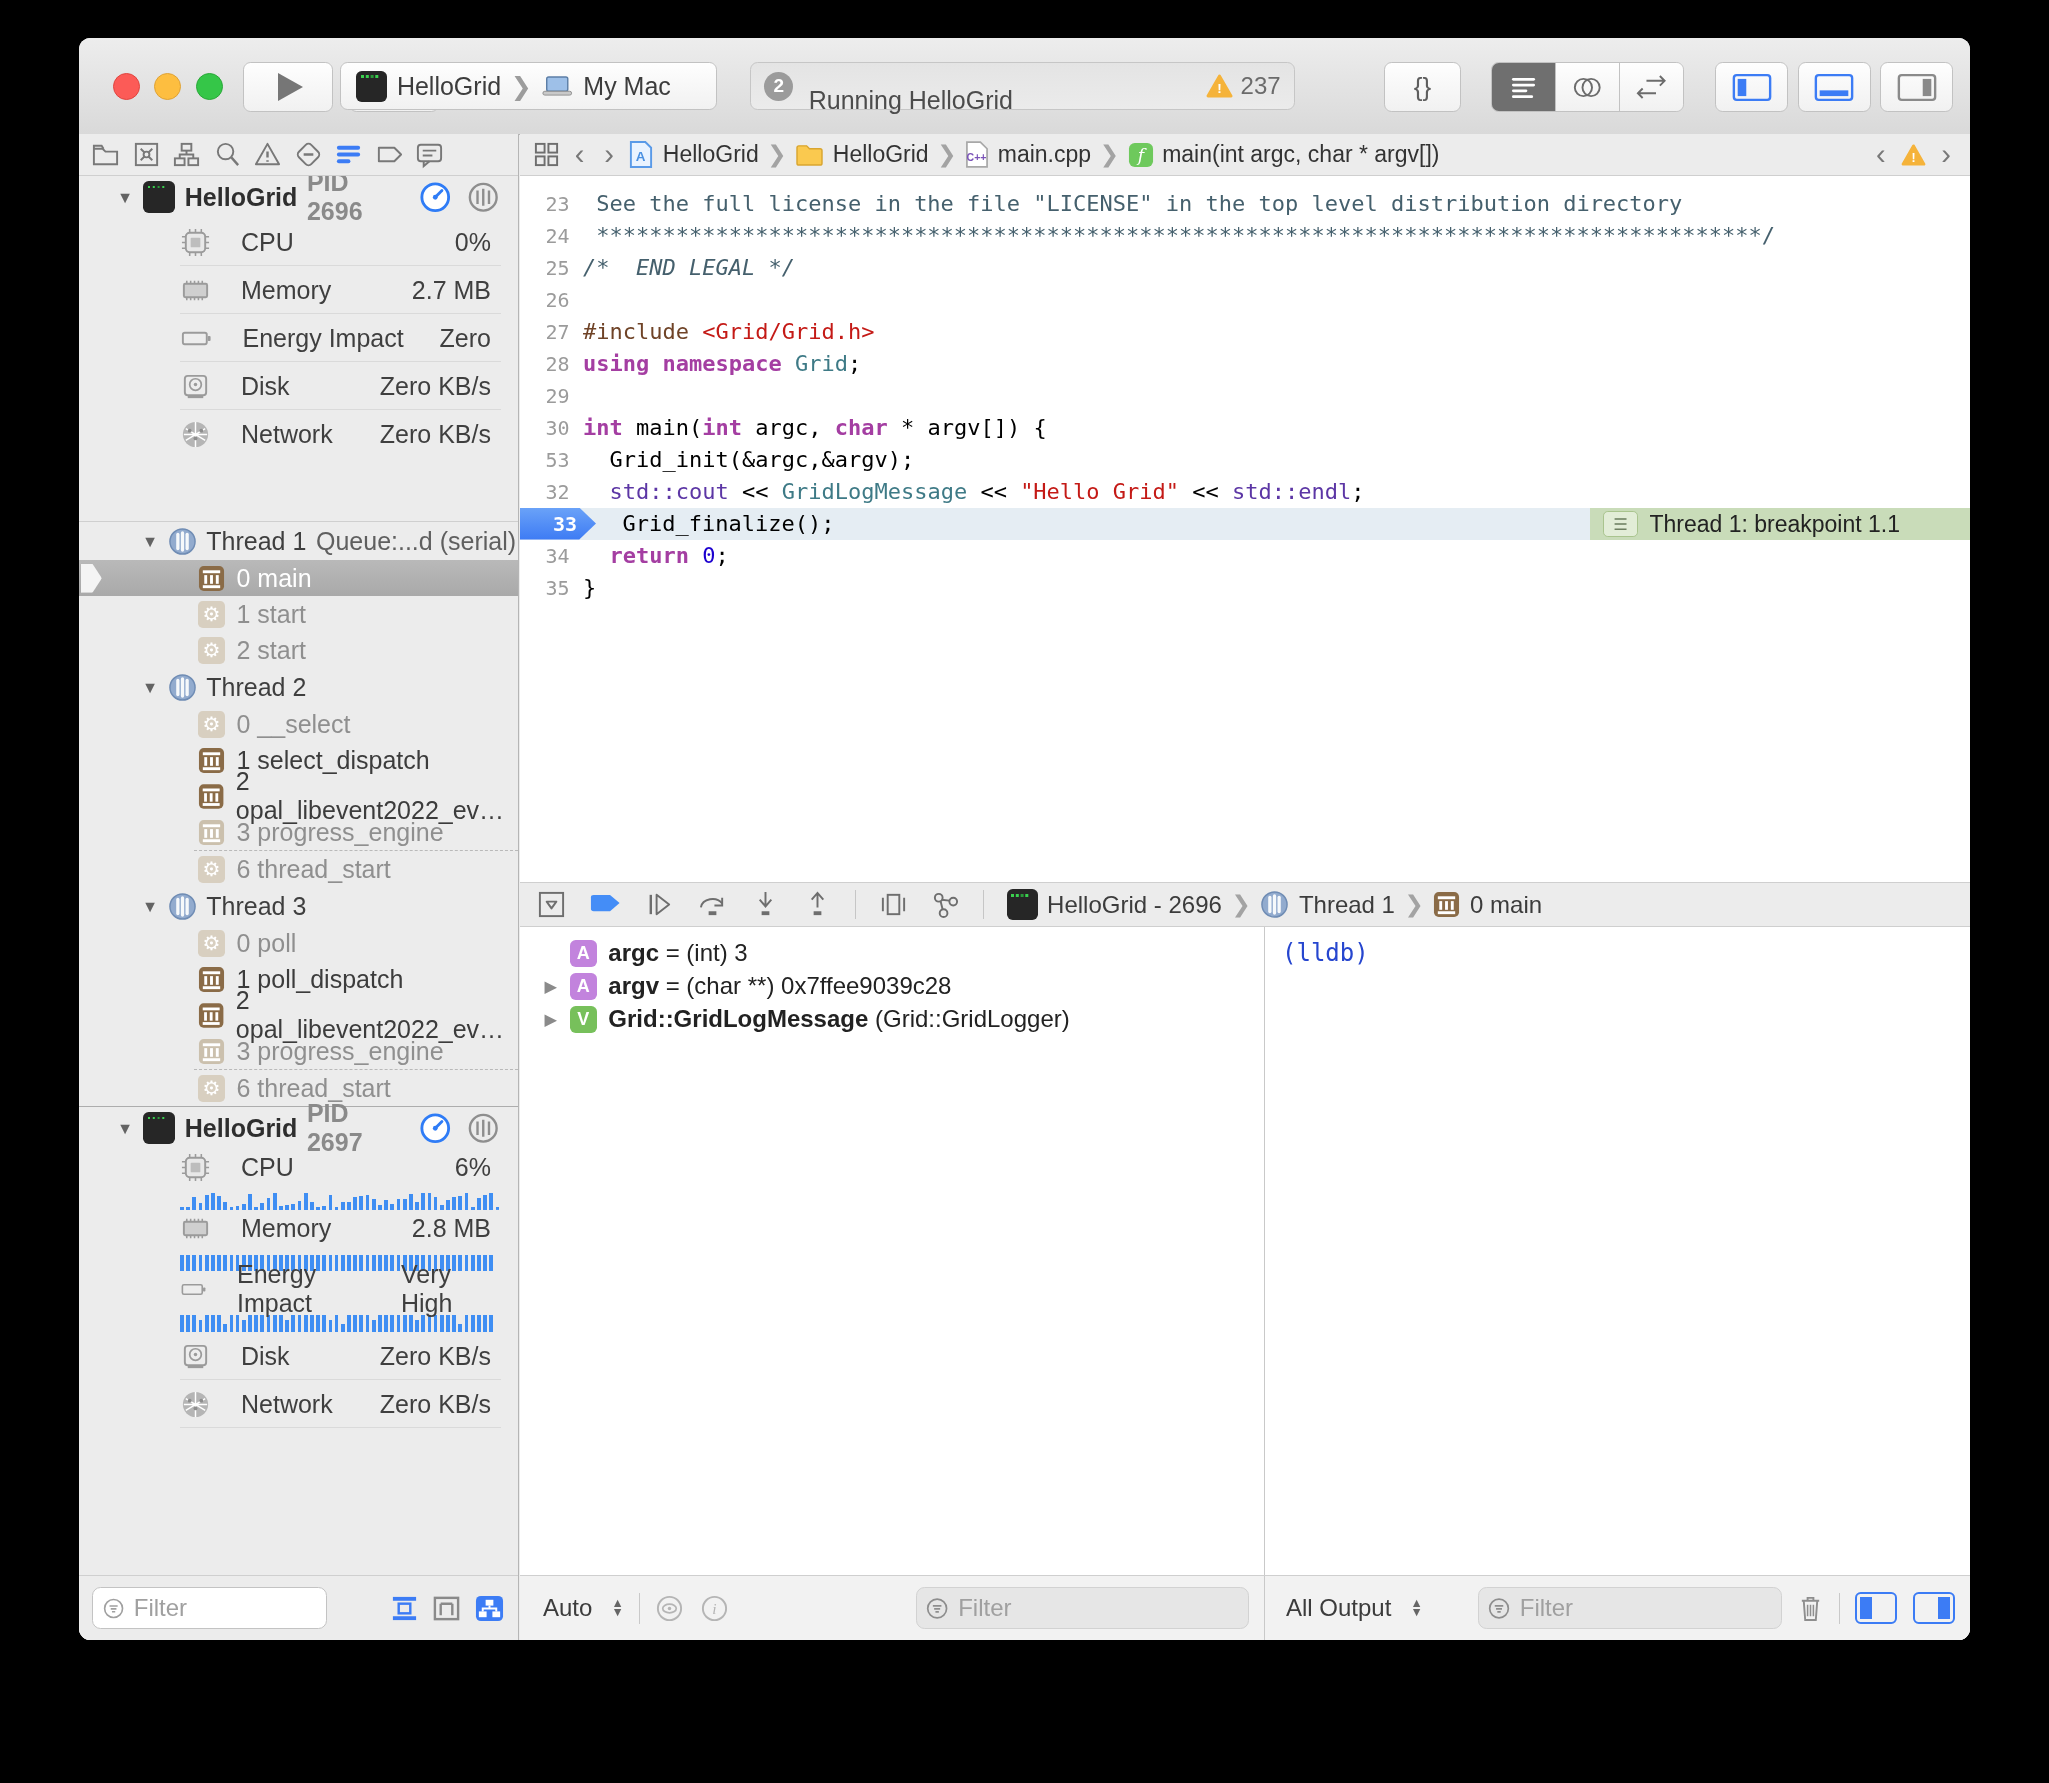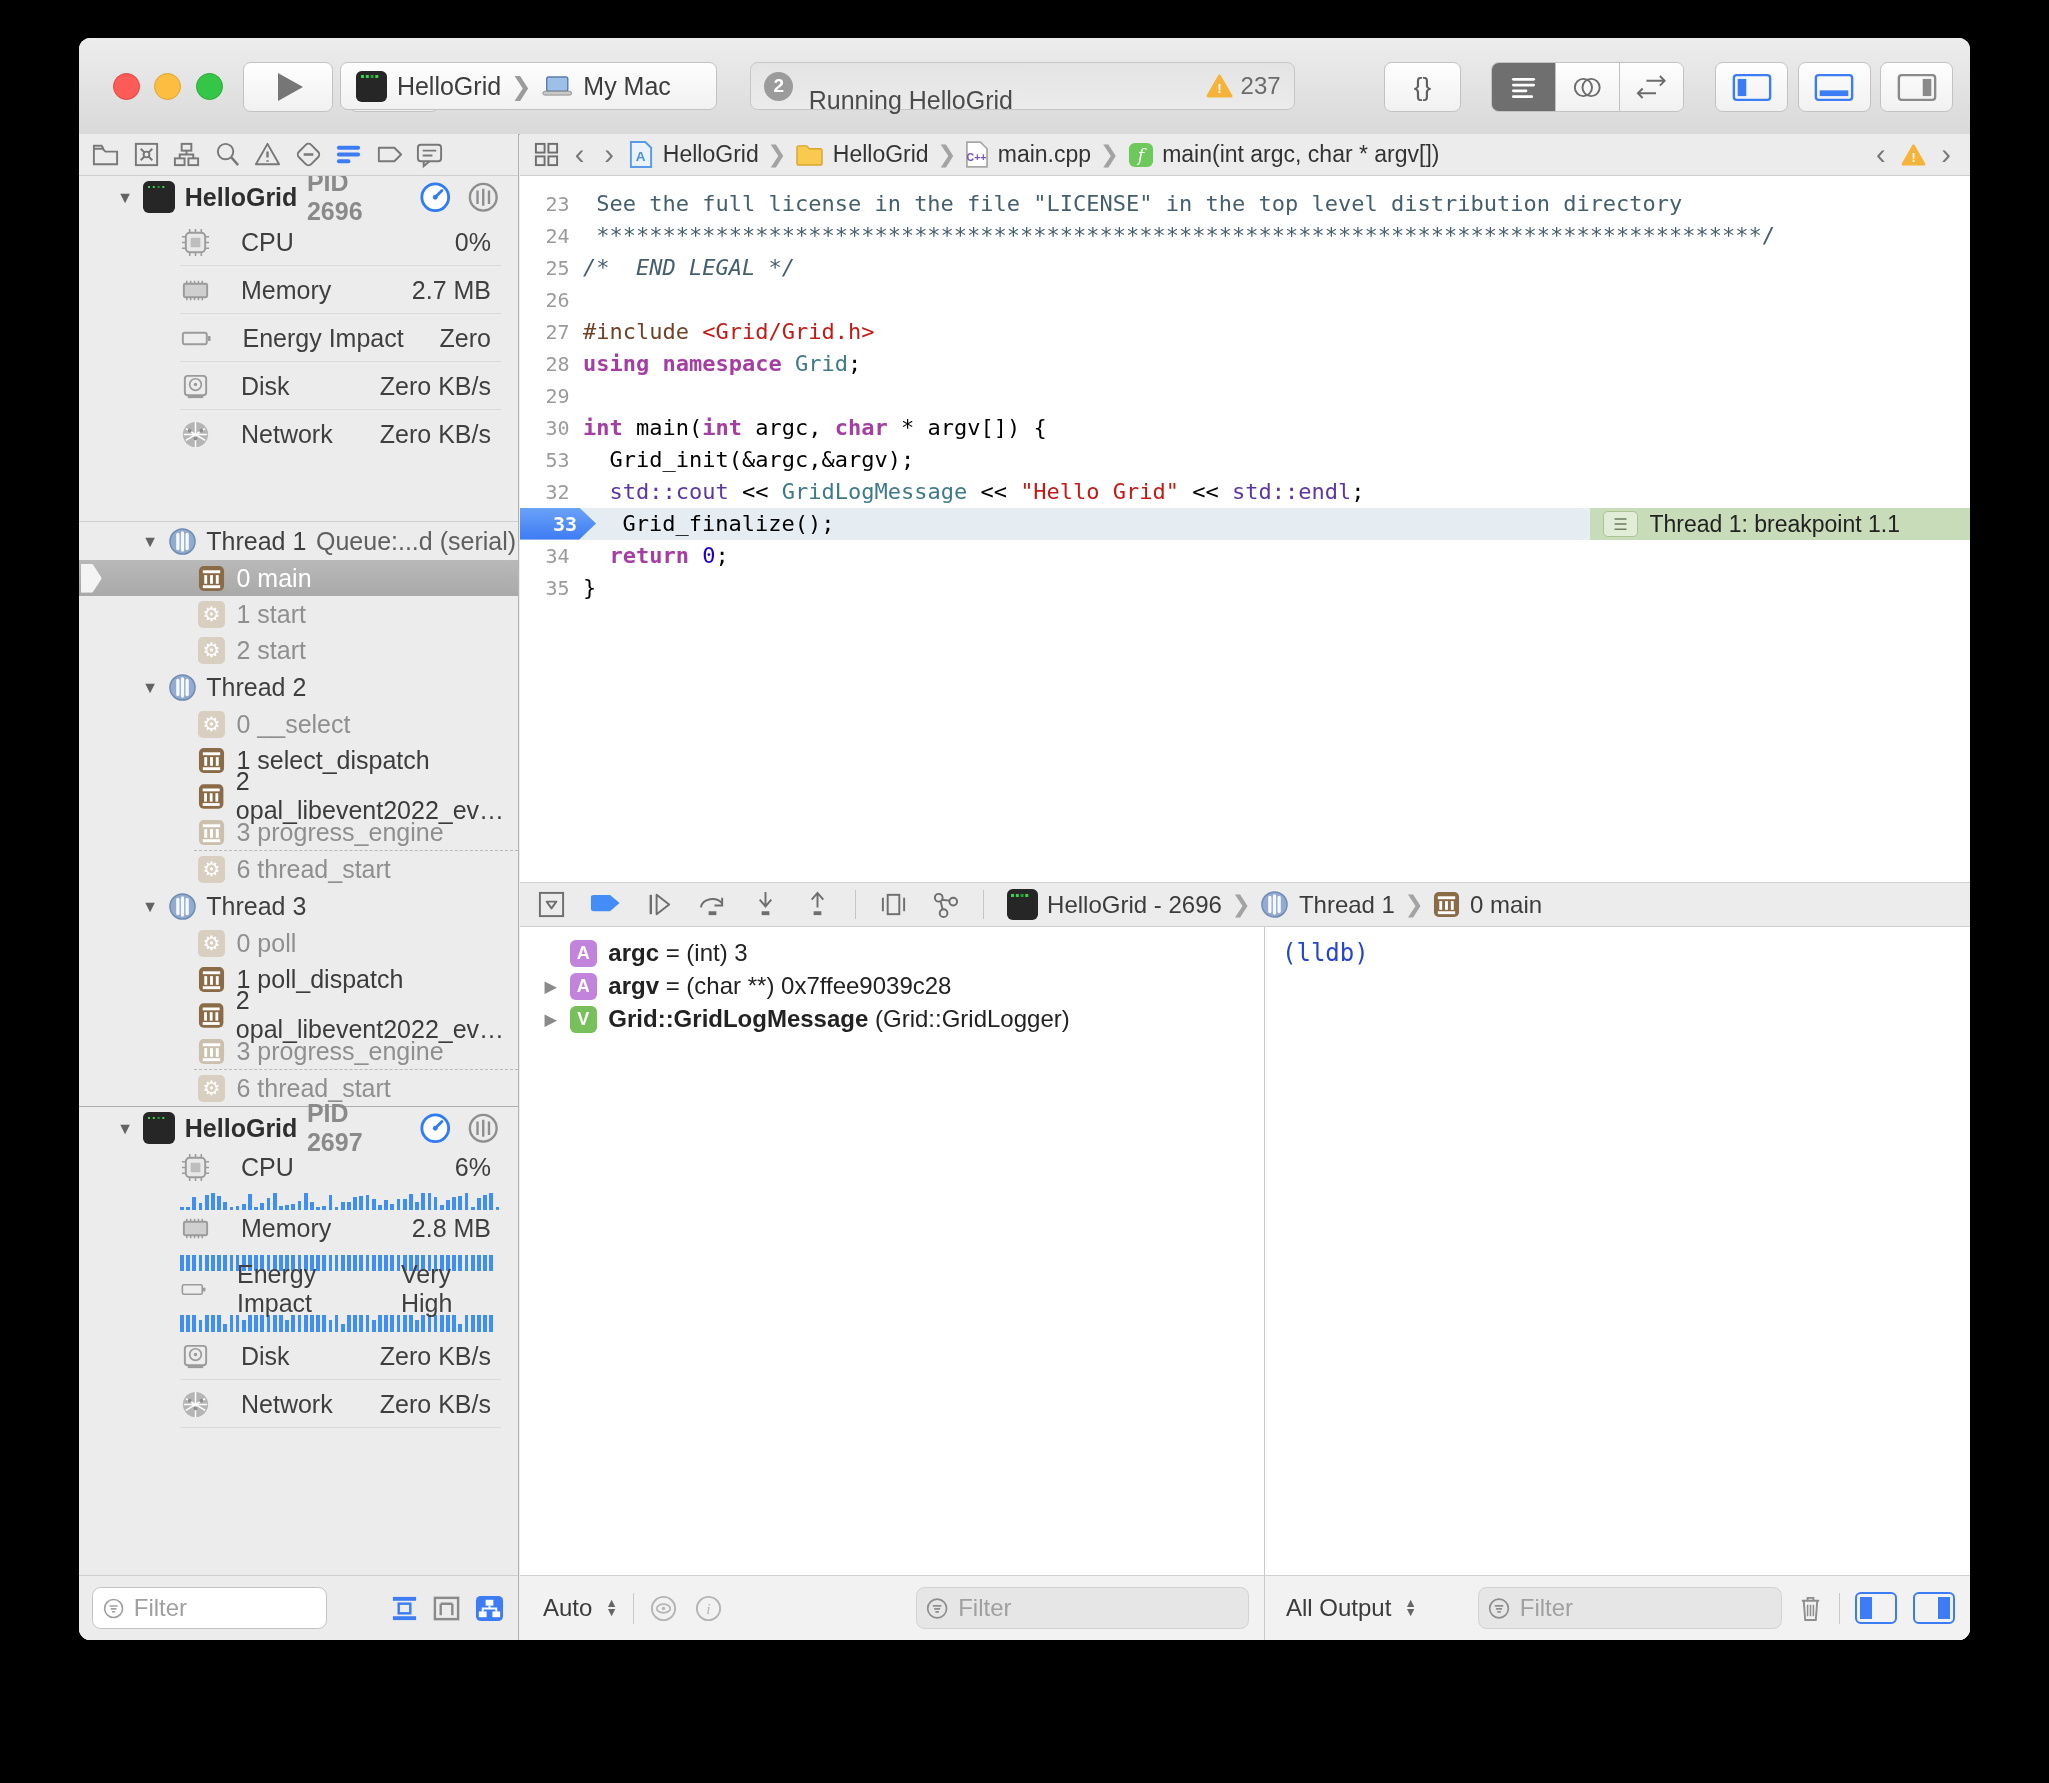--- a/index.html
+++ b/index.html
@@ -122,21 +122,21 @@
   .console-pane{position:absolute;left:744px;top:0;right:0;height:100%;border-left:1px solid #c9c9c9;background:#fff;
       padding:11.5px 0 0 17px;box-sizing:border-box;}
   .lldb{font-family:"DejaVu Sans Mono",monospace;font-size:24px;color:#2646cf;}
 
   .debug-bottom{position:absolute;left:0;top:1441px;width:100%;height:65px;background:#f2f2f2;border-top:1px solid #cfcfcf;
       box-sizing:border-box;font-size:24px;color:#3c3c3c;}
   .db-left{position:absolute;left:0;top:0;width:744px;height:100%;display:flex;align-items:center;padding:0 15.3px 0 23px;
       box-sizing:border-box;gap:15.3px;}
   .db-right{position:absolute;left:744px;top:0;right:0;height:100%;border-left:1px solid #c9c9c9;display:flex;
       align-items:center;padding:0 15.3px 0 21px;box-sizing:border-box;gap:15.3px;}
-  .popup{display:flex;align-items:center;gap:13px;}
+  .popup{display:flex;align-items:center;gap:19px;}
   .popup .arrows{display:flex;flex-direction:column;line-height:8.6px;font-size:12.4px;color:#666;}
   .gray-field{background:#e6e6e6;border:1px solid #d2d2d2;}
   .gray-field input{background:transparent;}
   .tgl{width:42px;height:32.5px;border:2.9px solid #3c7cf5;border-radius:5.7px;box-sizing:border-box;position:relative;}
   .tgl .fill{position:absolute;top:2.9px;bottom:2.9px;width:11.5px;background:#3c7cf5;}
   .tgl.left .fill{left:2.9px;}
   .tgl.right .fill{right:2.9px;}
   .vsep{width:1px;height:31px;background:#c9c9c9;}
 
   

